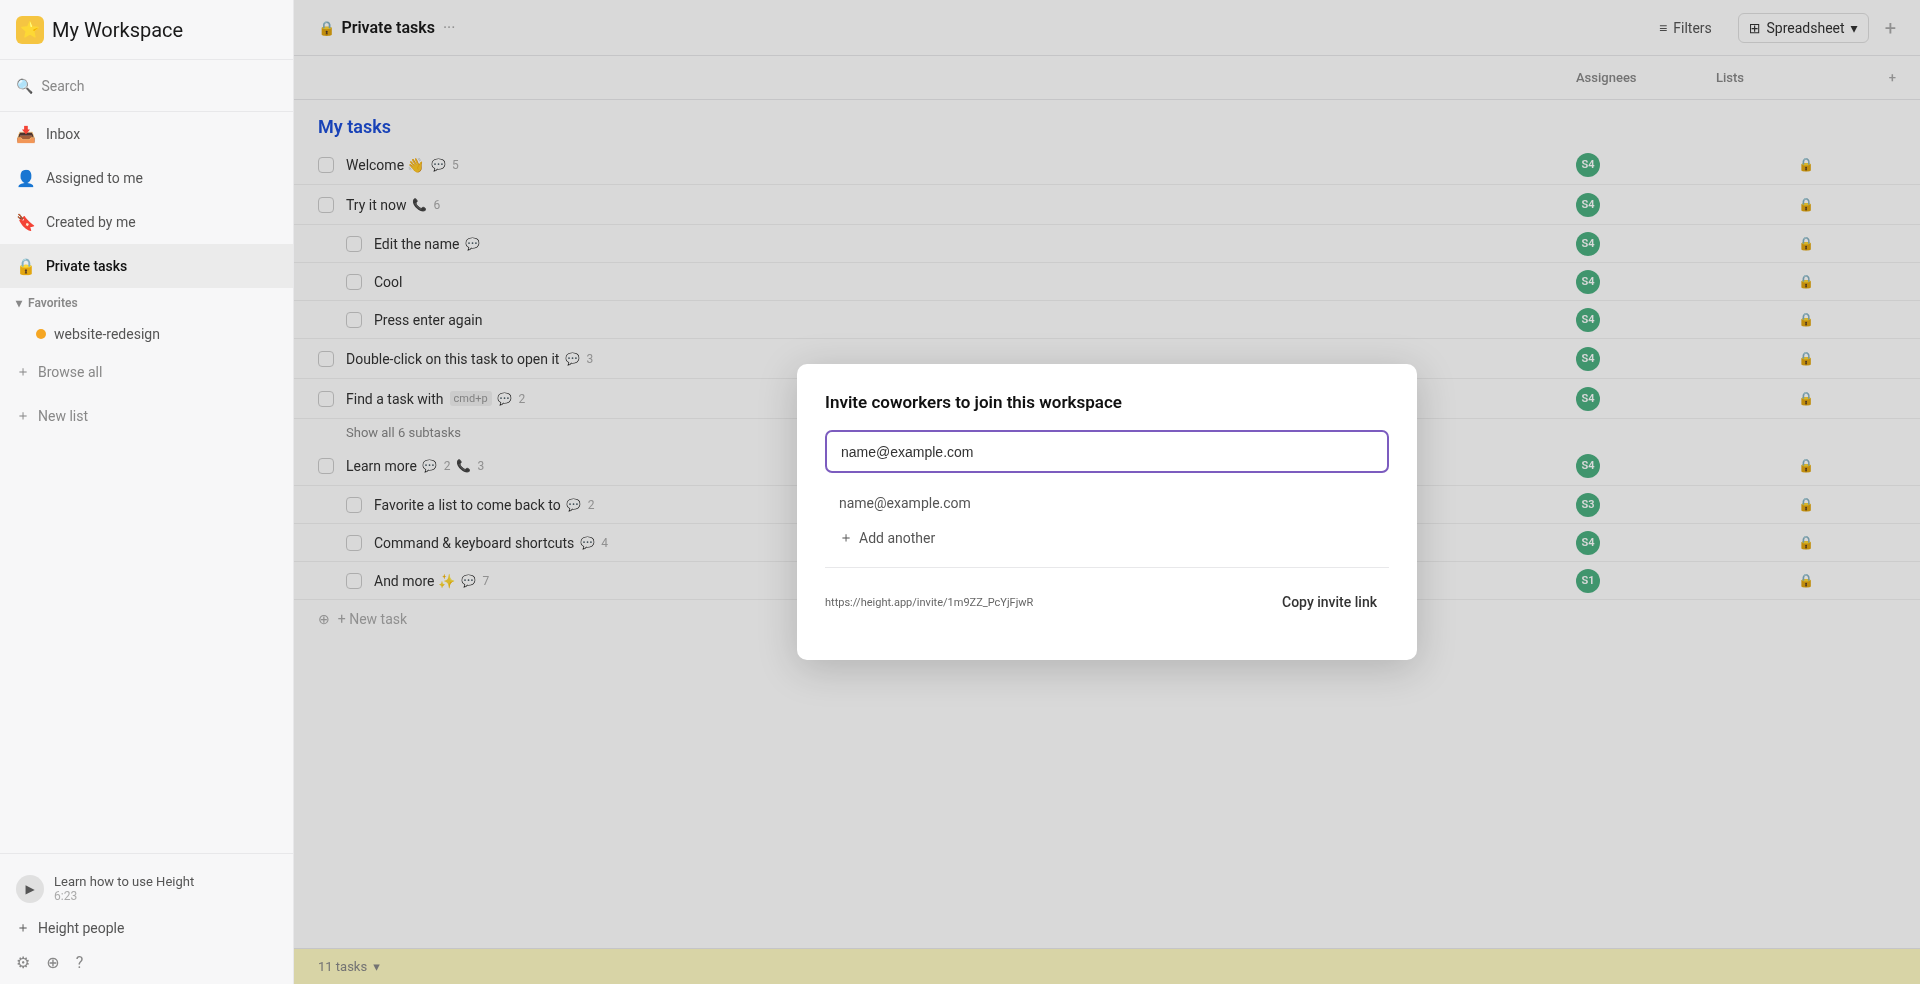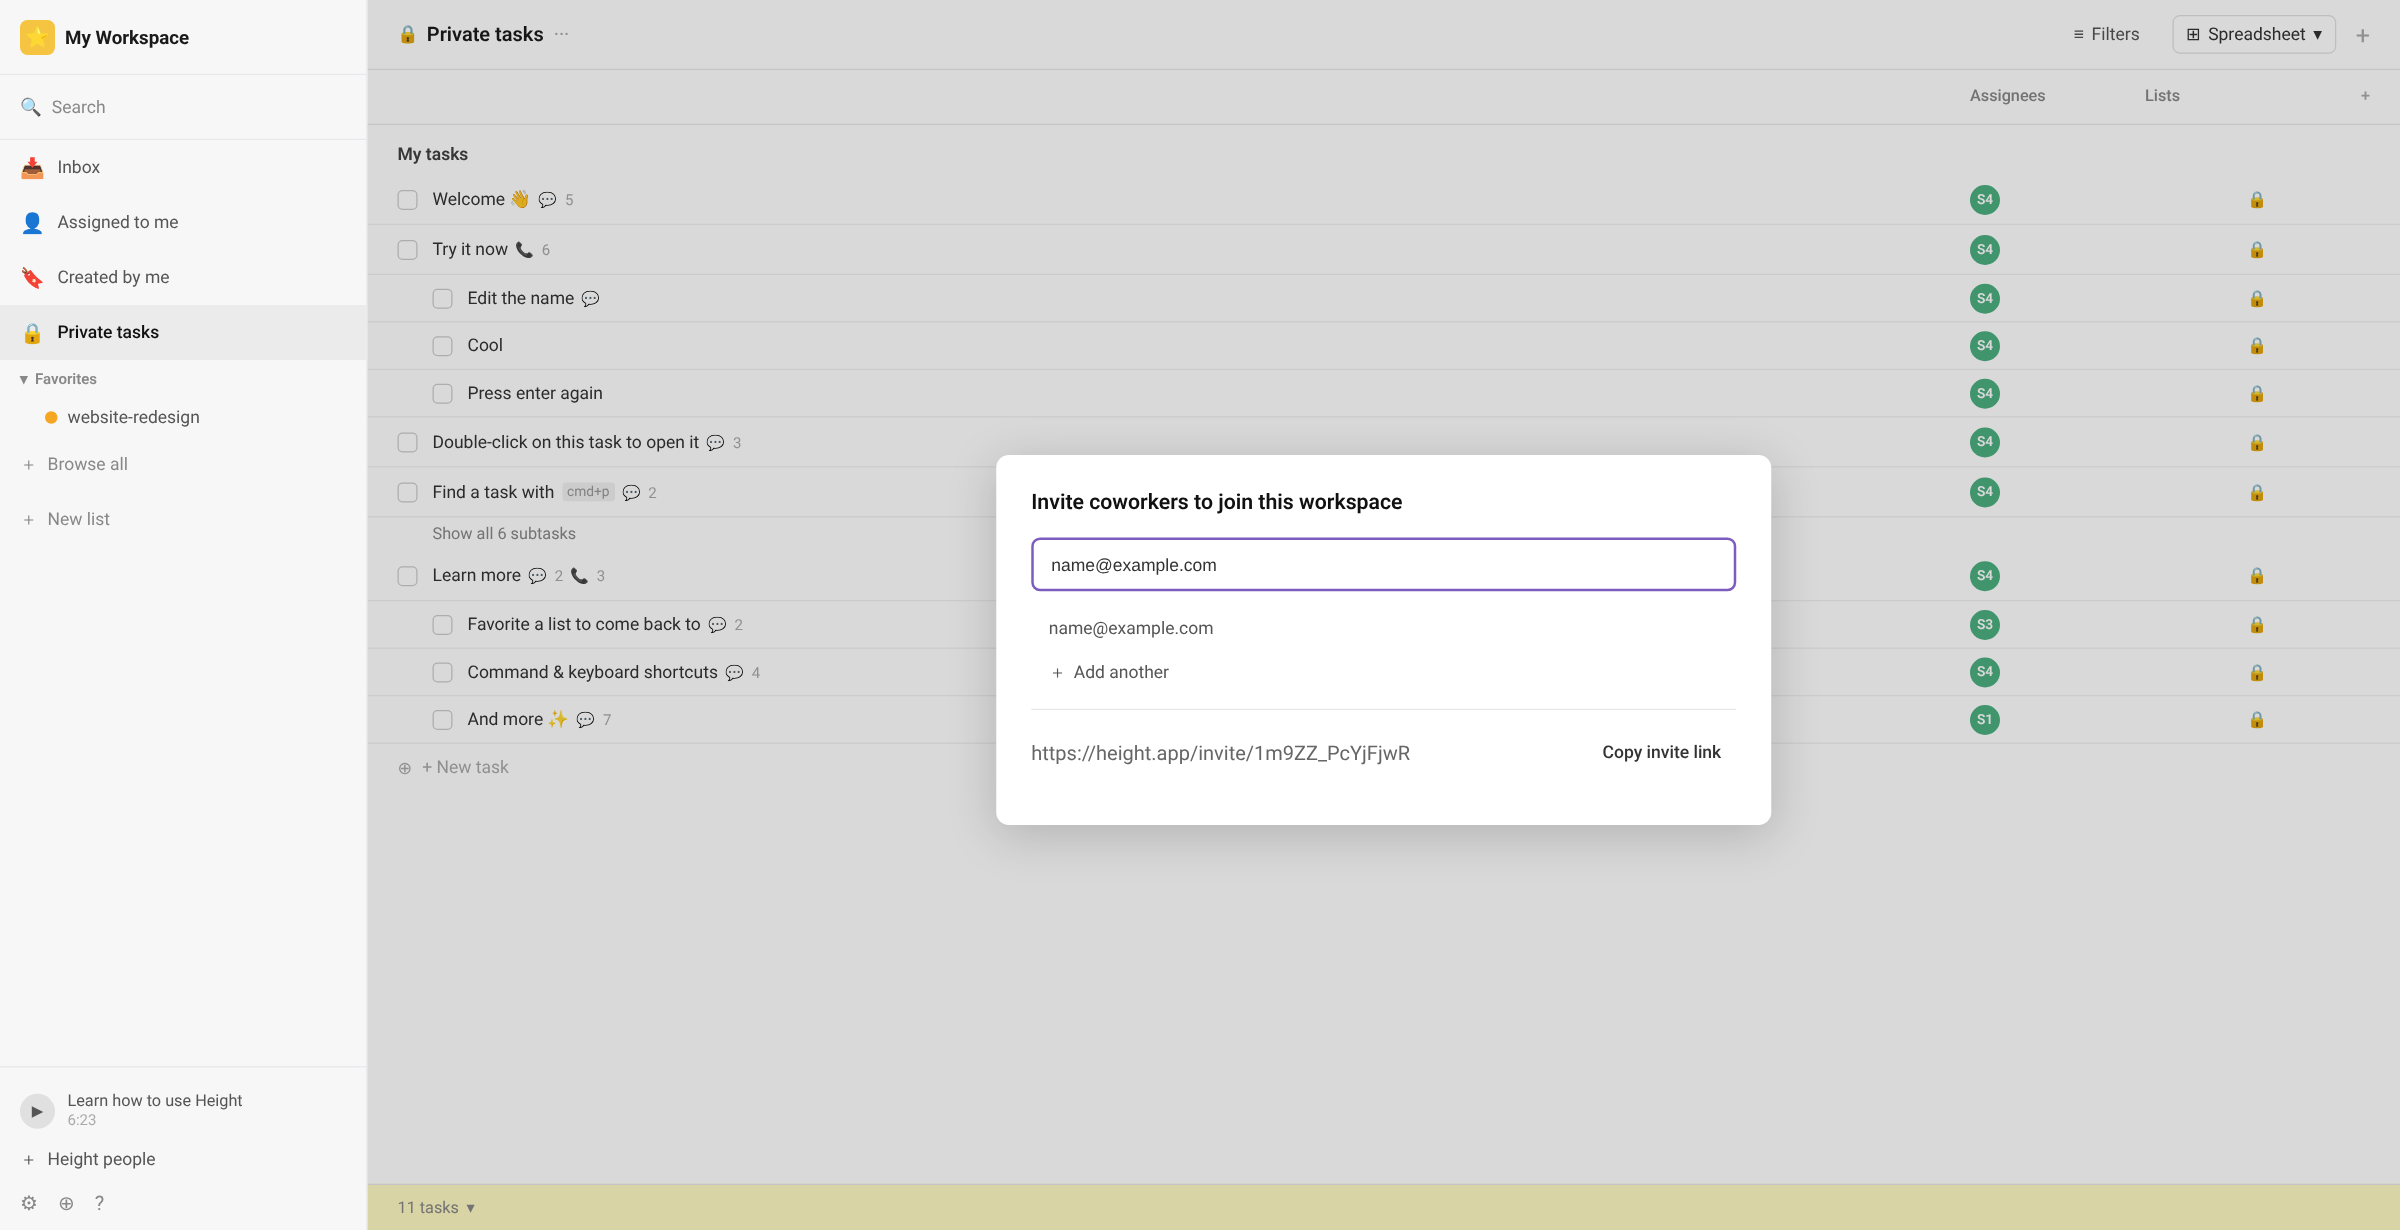--- a/index.html
+++ b/index.html
@@ -25,22 +25,22 @@
       height: 60px;
     }
     .workspace-icon {
       width: 28px; height: 28px;
       background: #f5c542;
       border-radius: 6px;
       display: flex; align-items: center; justify-content: center;
       font-size: 16px;
     }
     .sidebar-workspace-name {
-      font-size: 15px;
-      font-weight: 700;
+      font-size: 20px;
+      font-weight: 400;
       color: #1a1a1a;
     }
     .sidebar-search {
       padding: 10px 16px;
       display: flex;
       align-items: center;
       gap: 8px;
       color: #888;
       font-size: 14px;
       cursor: pointer;
@@ -194,23 +194,23 @@
       background: #fff;
       position: sticky;
       top: 16px;
     }
     .col-task { flex: 1; font-size: 13px; color: #888; font-weight: 500; }
     .col-assignees { width: 140px; font-size: 13px; color: #888; font-weight: 500; }
     .col-lists { width: 180px; font-size: 13px; color: #888; font-weight: 500; display: flex; align-items: center; justify-content: space-between; }
 
     .section-label-row {
       padding: 16px 24px 8px;
-      font-size: 14px;
+      font-size: 18px;
       font-weight: 600;
-      color: #404040;
+      color: #1d4ed8;
     }
     .task-row {
       display: flex;
       align-items: center;
       padding: 0 24px;
       height: 40px;
       border-bottom: 1px solid #f0f0f0;
       cursor: pointer;
     }
     .task-checkbox {
@@ -350,21 +350,21 @@
     }
     .divider { height: 1px; background: #e8e8ea; margin: 12px 0; }
     .invite-link-row {
       display: flex;
       align-items: center;
       justify-content: space-between;
       padding: 8px 0;
       margin-bottom: 8px;
     }
     .invite-link-url {
-      font-size: 16px;
+      font-size: 11px;
       color: #666;
     }
     .copy-link-btn {
       font-size: 14px;
       color: #333;
       font-weight: 500;
       cursor: pointer;
       padding: 6px 12px;
       border-radius: 6px;
     }

